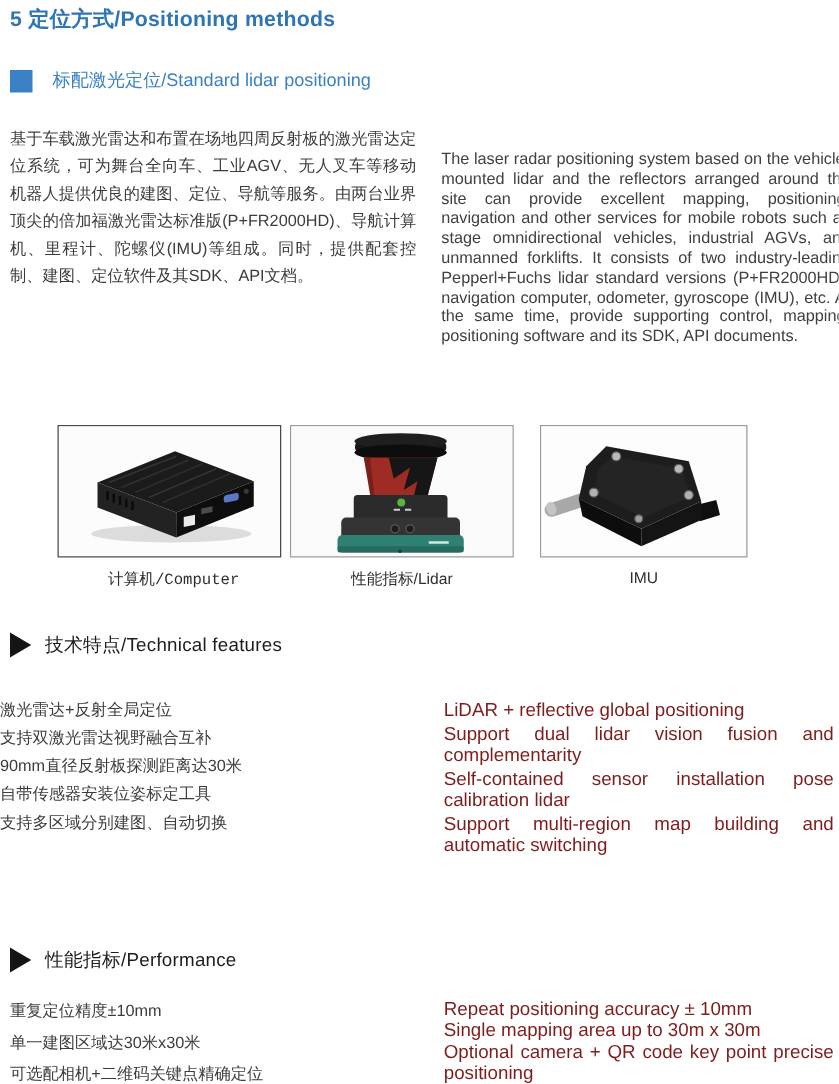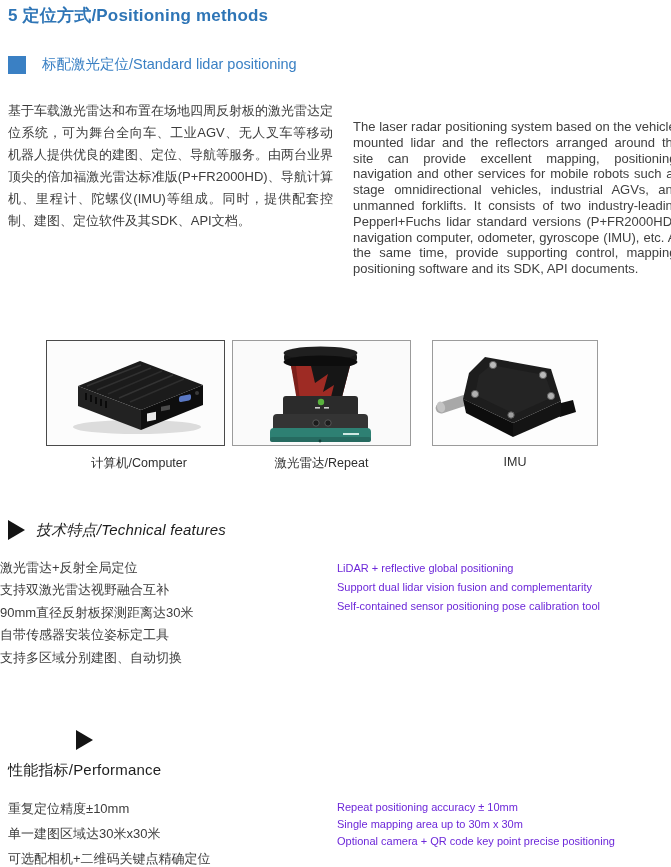--- a/index.html
+++ b/index.html
@@ -18,43 +18,43 @@
   .intro-zh{
     position:absolute;left:8px;top:100px;width:325px;margin:0;
     font-size:13px;line-height:22px;color:#3c3c3c;text-align:justify;
   }
   .intro-en{
     position:absolute;left:337px;top:103px;width:327px;margin:16px;
     font-size:13px;line-height:15.8px;color:#404040;text-align:justify;
   }
   figure.product{position:absolute;top:340px;margin:0;}
   figure.product .imgbox{background:#fff;overflow:hidden;}
-  .fig1{left:46px;width:186px;}
+  .fig1{left:46px;width:186px;font-family:Liberation Mono, monospace;}
   .fig1 .imgbox{width:177px;height:104px;border:1px solid #4a4a4a;}
   .fig2{left:232px;width:179px;}
   .fig2 .imgbox{width:177px;height:104px;border:1px solid #9b9b9b;}
   .fig3{left:432px;width:166px;}
   .fig3 .imgbox{width:164px;height:104px;border:1px solid #9b9b9b;}
   figcaption{margin-top:9px;text-align:center;font-size:12.5px;color:#2e2e2e;}
   .sec-header{position:absolute;left:8px;display:flex;align-items:center;gap:11px;}
-  .sec-tech{top:520px;font-style:italic;}
-  .sec-perf{top:730px;flex-direction:column;}
+  .sec-tech{top:506px;}
+  .sec-perf{top:758px;}
   .tri{
     width:0;height:0;flex:0 0 auto;
     border-left:17px solid #141414;border-top:10px solid transparent;border-bottom:10px solid transparent;
   }
   .sec-title{font-size:15px;color:#1c1c1c;letter-spacing:.2px;}
   .col{position:absolute;margin:0;}
   .tech-zh{left:0;top:557px;width:325px;}
   .tech-en{left:337px;top:560px;width:330px;}
   .perf-zh{left:8px;top:796px;width:325px;}
   .perf-en{left:337px;top:799px;width:330px;}
   .zh-item{margin:0;font-size:13px;line-height:22.4px;color:#3c3c3c;}
   .perf-zh .zh-item{line-height:25px;}
-  .en-item{margin:0 0 2px 0;font-size:11px;line-height:17px;color:#6d28d9;text-align:justify;}
+  .en-item{margin:0 0 2px 18px;font-size:15px;line-height:17px;color:#7f1d1d;text-align:justify;}
   .perf-en .en-item{margin-bottom:0;}
 </style>
 </head>
 <body>
 
 <div class="page">
 
   <h1 class="title">5 定位方式/Positioning methods</h1>
 
   <div class="subtitle-row">
@@ -108,21 +108,21 @@
         <rect x="91" y="66" width="5" height="1.6" fill="#cccccc"></rect>
         <rect x="40" y="73" width="95" height="19" rx="4" fill="#343434"></rect>
         <circle cx="83" cy="82" r="3.2" fill="#1c1c1c" stroke="#585858" stroke-width="1"></circle>
         <circle cx="95" cy="82" r="3.2" fill="#1c1c1c" stroke="#585858" stroke-width="1"></circle>
         <rect x="37" y="87" width="101" height="14" rx="4" fill="#2e8073"></rect>
         <rect x="37" y="96" width="101" height="5" rx="2" fill="#266a60"></rect>
         <rect x="110" y="92" width="16" height="2" fill="#cfe8e2"></rect>
         <circle cx="87" cy="100" r="1.4" fill="#123f38"></circle>
       </svg>
     </div>
-    <figcaption>激光雷达/Repeat</figcaption>
+    <figcaption>性能指标/Lidar</figcaption>
   </figure>
 
   <figure class="product fig3">
     <div class="imgbox">
       <svg width="164" height="104" viewBox="0 0 164 104">
         <rect x="0" y="0" width="164" height="104" fill="#fdfdfd"></rect>
         <rect x="2" y="56" width="46" height="11" rx="5.5" fill="#a8a8a8" transform="rotate(-18 25 62)"></rect>
         <ellipse cx="8" cy="66" rx="4" ry="5.5" fill="#c4c4c4" transform="rotate(-18 8 66)"></ellipse>
         <polygon points="120,64 140,59 143,71 127,76" fill="#0f0f0f"></polygon>
         <polygon points="52,16 118,28 128,60 80,82 30,58 36,32" fill="#1d1d1d"></polygon>
@@ -148,21 +148,22 @@
     <p class="zh-item">激光雷达+反射全局定位</p>
     <p class="zh-item">支持双激光雷达视野融合互补</p>
     <p class="zh-item">90mm直径反射板探测距离达30米</p>
     <p class="zh-item">自带传感器安装位姿标定工具</p>
     <p class="zh-item">支持多区域分别建图、自动切换</p>
   </div>
 
   <div class="col tech-en">
     <p class="en-item">LiDAR + reflective global positioning</p>
     <p class="en-item">Support dual lidar vision fusion and complementarity</p>
-    <p class="en-item">Self-contained sensor positioning pose calibration tool</p>
+    <p class="en-item">Self-contained sensor installation pose calibration lidar</p>
+    <p class="en-item">Support multi-region map building and automatic switching</p>
   </div>
 
   <div class="sec-header sec-perf">
     <span class="tri"></span>
     <span class="sec-title">性能指标/Performance</span>
   </div>
 
   <div class="col perf-zh">
     <p class="zh-item">重复定位精度±10mm</p>
     <p class="zh-item">单一建图区域达30米x30米</p>

